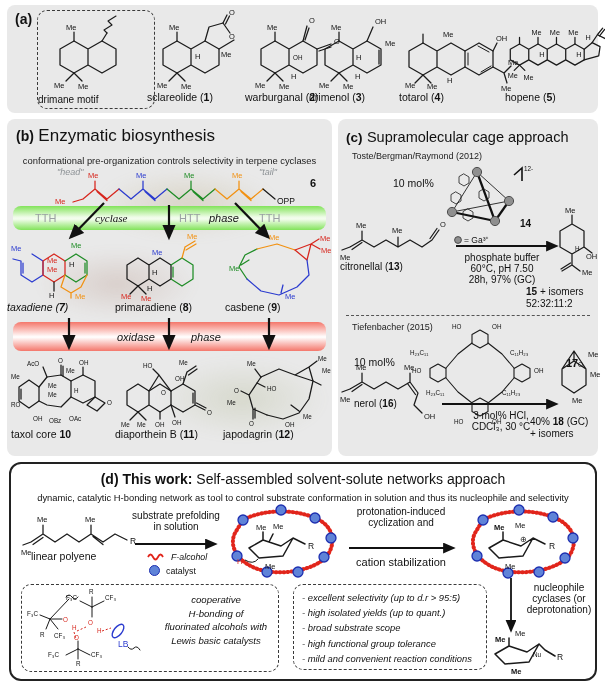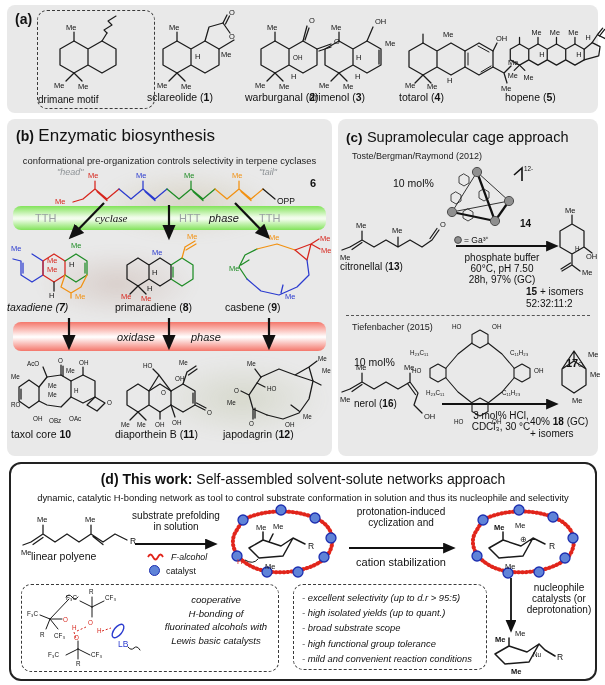--- a/index.html
+++ b/index.html
@@ -513,21 +513,21 @@
     <path class="sk" style="stroke-width:1.5" d="M26,44 L40,36 L58,42 L70,34 L60,52 M70,34 L82,40 M60,52 L36,54 L26,44 M40,36 L40,28"></path>
     <text x="31" y="26" style="font-weight:bold">Me</text>
     <text x="52" y="24">Me</text>
     <text x="42" y="65">Me</text>
     <text x="57" y="38" style="font-size:8px">⊕</text>
     <text x="86" y="45" class="t8">R</text>
   </svg>
 
   <div class="cond" style="left:512px;top:118px;width:72px;font-size:10px;">
     <div>nucleophile</div>
-        <div>catalysts (or</div>
+        <div>cyclases (or</div>
         <div>deprotonation)</div>
   </div>
 
   <svg class="abs" style="left:476px;top:164px;" width="84" height="48">
     <path class="sk" style="stroke-width:1.5" d="M8,26 L22,18 L40,24 L52,16 L42,34 M52,16 L58,22 M42,34 L18,36 L8,26 M22,18 L22,10 M58,22 L68,28"></path>
     <text x="28" y="8">Me</text>
     <text x="8" y="14" style="font-weight:bold">Me</text>
     <text x="46" y="29" class="t6">Nu</text>
     <text x="70" y="32" class="t8">R</text>
     <text x="24" y="46" style="font-weight:bold">Me</text>

